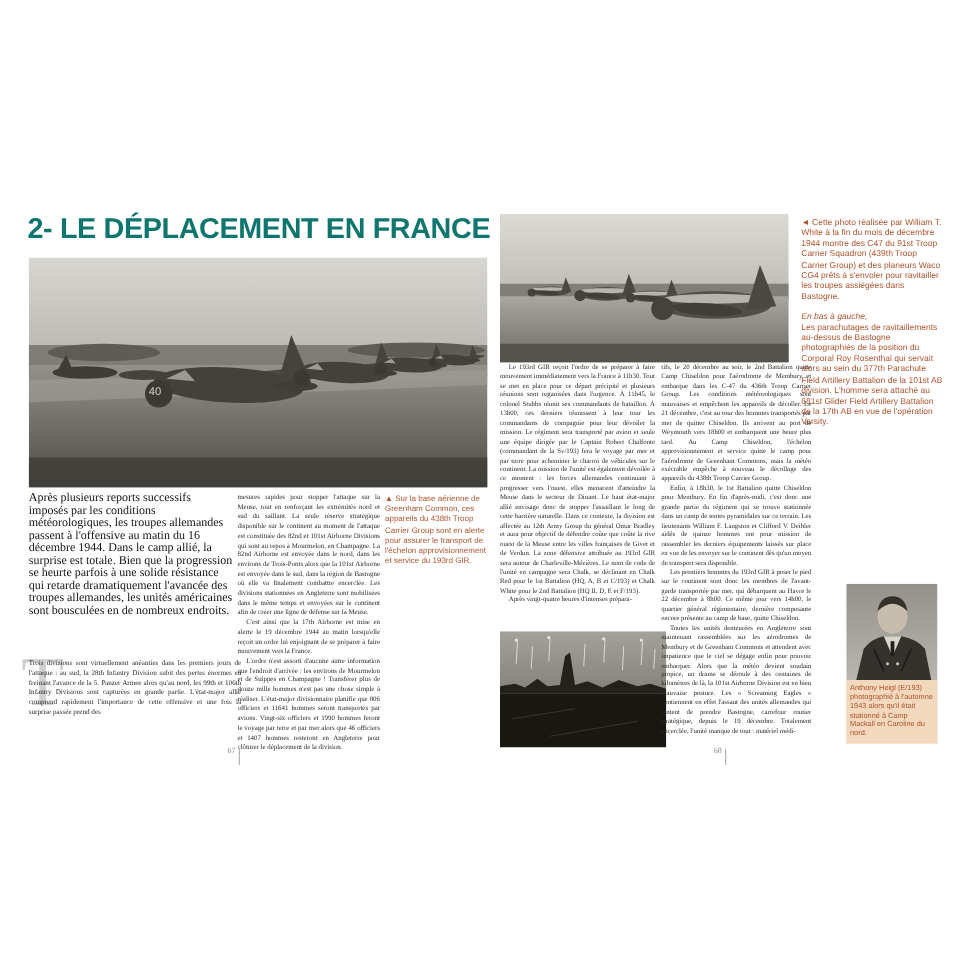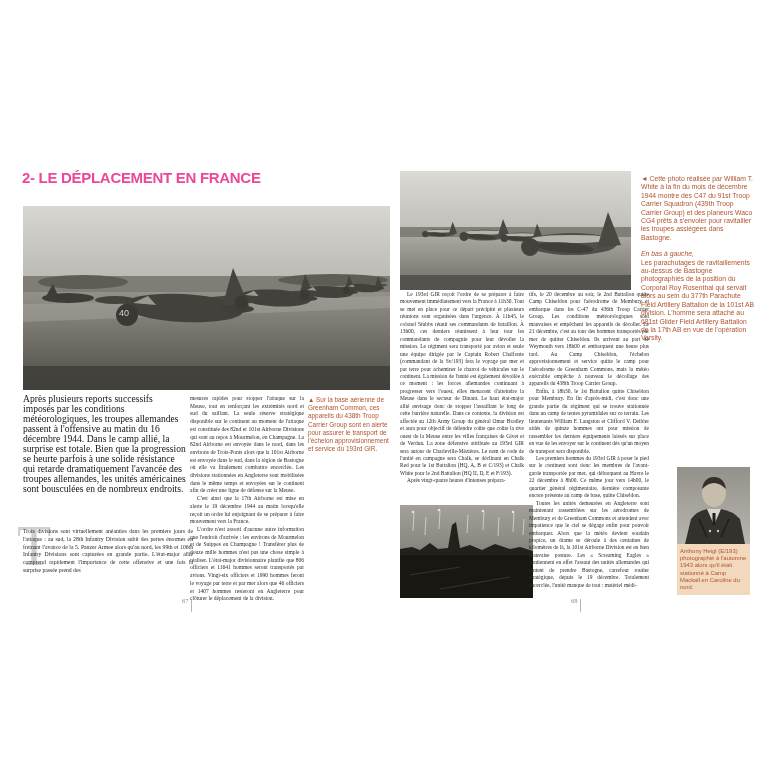--- a/index.html
+++ b/index.html
@@ -1,21 +1,21 @@
 <!DOCTYPE html>
 <html><head>
 <meta charset="utf-8">
 <style>
   html,body{margin:0;padding:0;background:#fff;}
   #spread{position:relative;width:771px;height:771px;background:#fff;overflow:hidden;
           font-family:"Liberation Serif", serif;color:#2b2a27;}
   .abs{position:absolute;}
   
   #title{left:22px;top:169px;font-family:"Liberation Sans",sans-serif;font-weight:700;
-         font-size:15px;letter-spacing:-0.3px;color:#ec4899;white-space:nowrap;}
+         font-size:23px;letter-spacing:-0.3px;color:#0f766e;white-space:nowrap;}
   
   .photo{display:block;}
   
   #intro{left:23px;top:394px;width:163px;font-weight:400;font-size:9.6px;line-height:10px;
          color:#141413;}
   #dropcap{left:17px;top:518px;font-size:56px;line-height:1;color:#d0d0d0;z-index:0;
            font-family:"Liberation Serif",serif;}
   .body-col{font-size:5.7px;line-height:7.8px;text-align:justify;z-index:1;}
   .body-col p{margin:0;}
   .body-col p.ind{text-indent:7px;}

